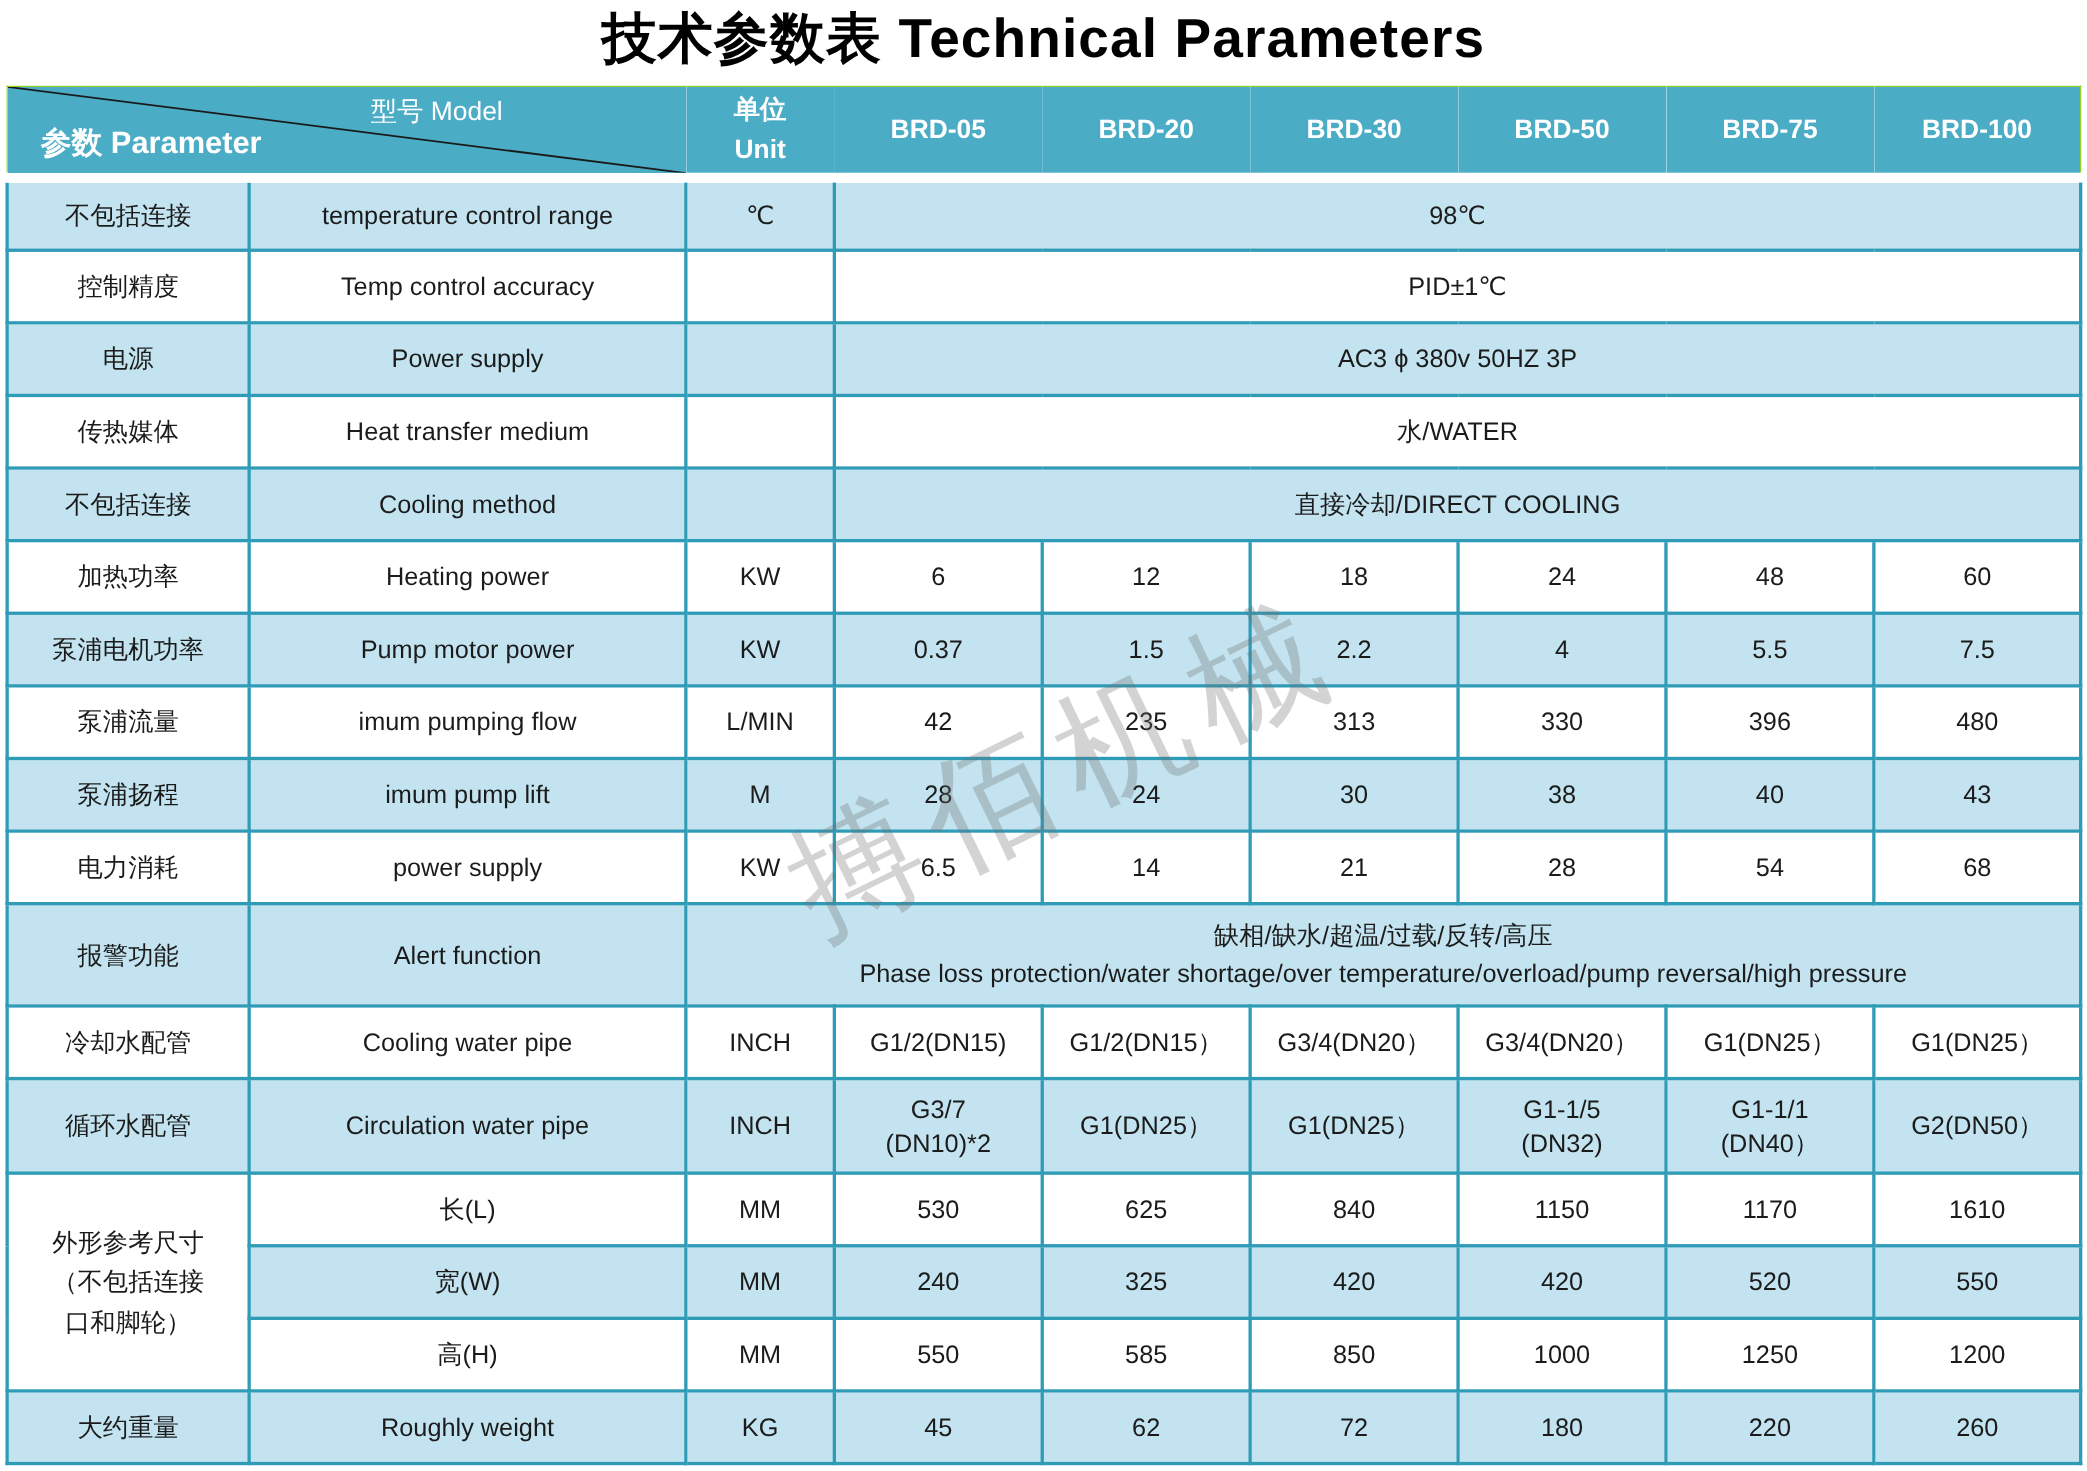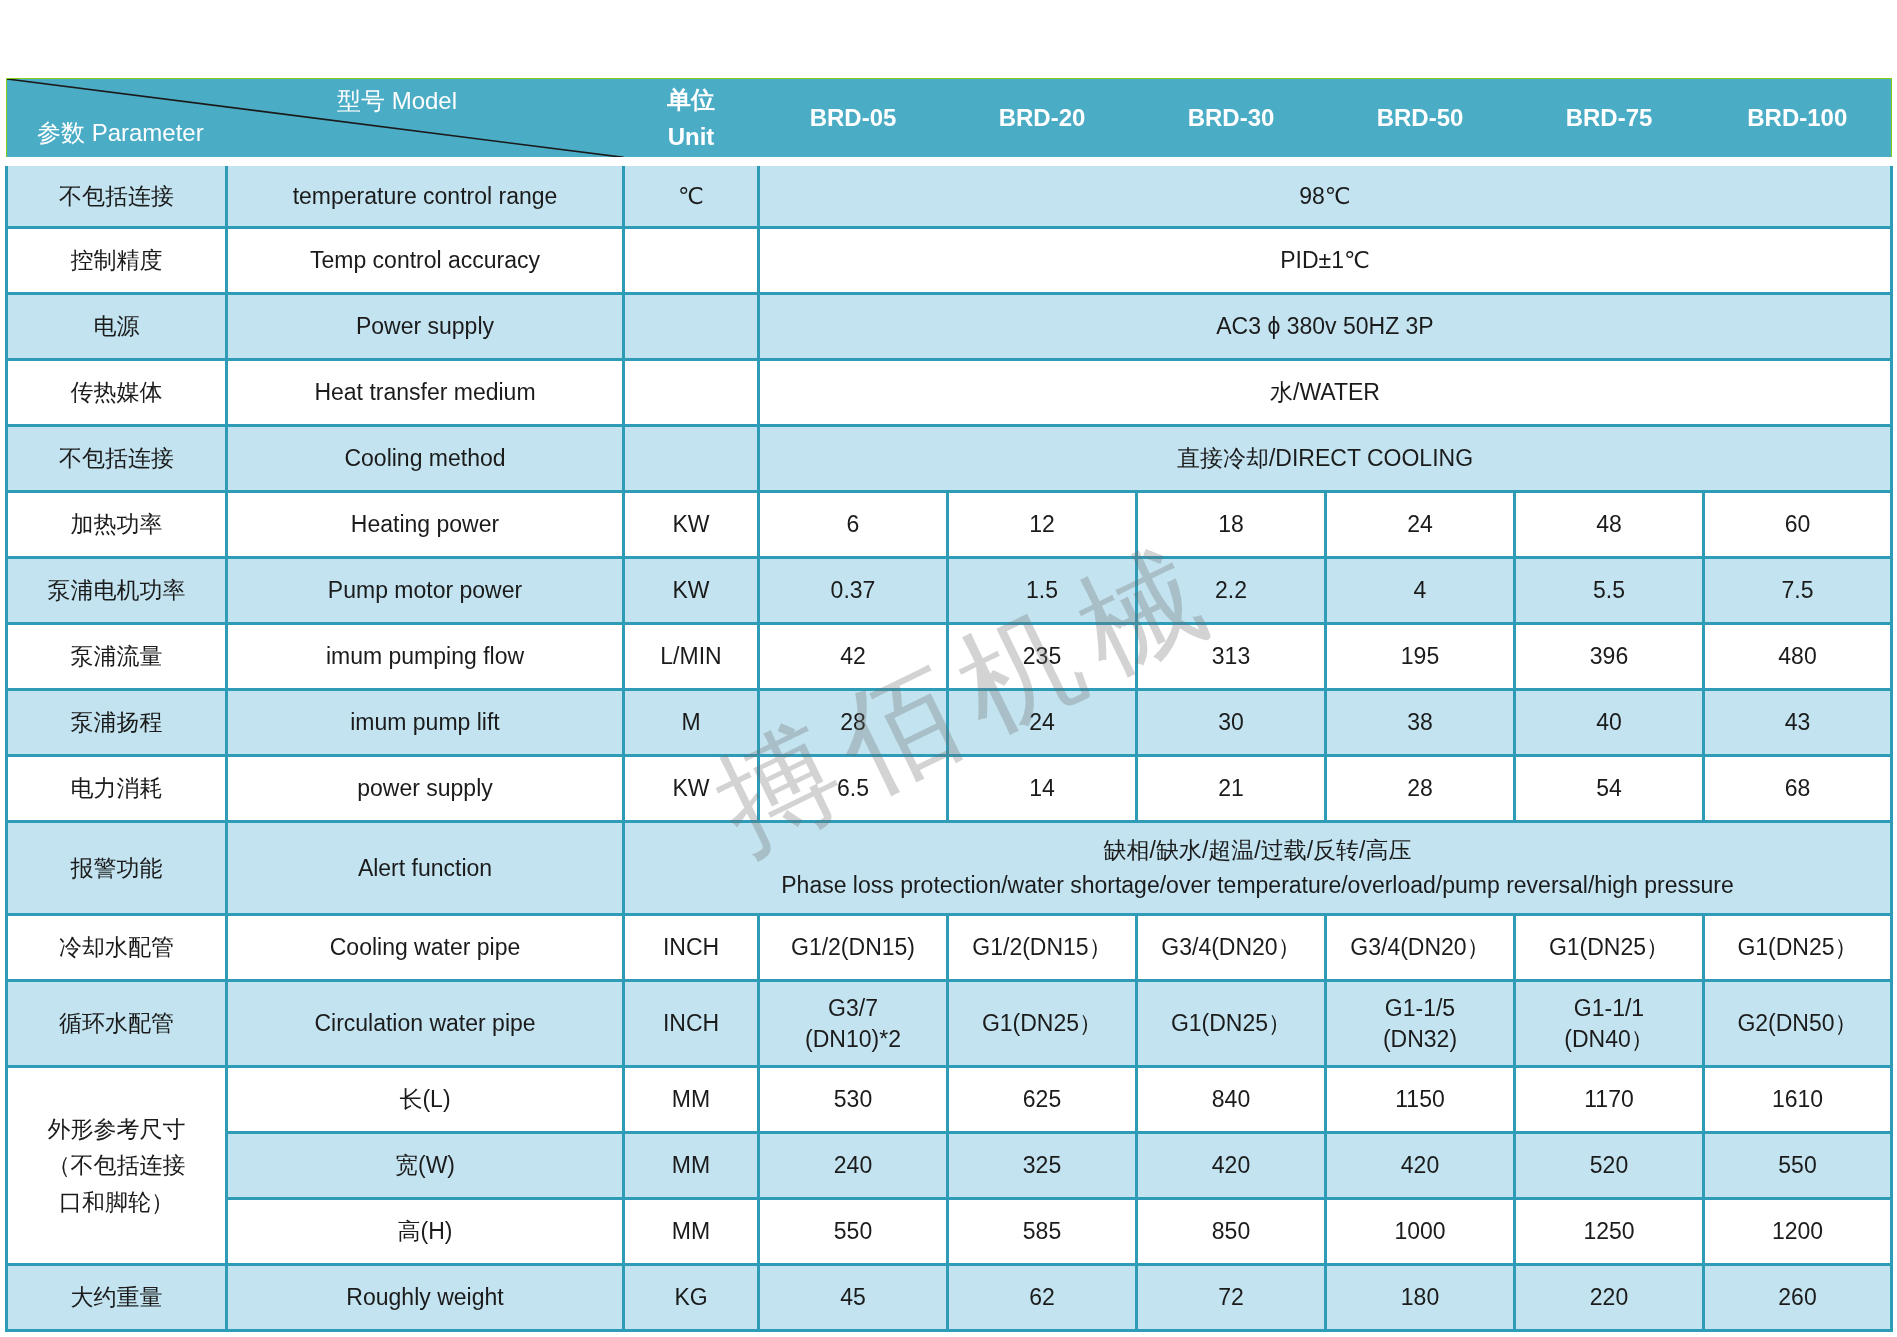--- a/index.html
+++ b/index.html
@@ -9,40 +9,41 @@
          font-size:50px;font-weight:800;letter-spacing:1px;color:#000;}
   table.spec{position:absolute;left:5px;top:78px;width:1888px;
              border-collapse:collapse;table-layout:fixed;
              border:1px solid #84cc16;}
   table.spec td, table.spec th{border:3px solid #2e9bb7;text-align:center;vertical-align:middle;
              font-size:23px;padding:2px 4px;overflow:hidden;}
   tr.hdr th{background:#4bacc6;color:#ffffff;border:0;border-bottom:9px solid #ffffff;
              font-weight:700;font-size:24px;}
   th.diag{position:relative;background:#4bacc6;border:0;}
   .model-lab{position:absolute;top:6px;left:330px;font-weight:400;font-size:24px;}
-  .param-lab{position:absolute;bottom:8px;left:30px;font-weight:400;font-size:24px;text-align:center;}
+  .param-lab{position:absolute;bottom:8px;left:30px;font-weight:700;font-size:28px;text-align:center;}
   .unit-head{font-weight:400;line-height:1.55;}
   tr.blue td{background:#c2e3ef;}
   tr.white td{background:#ffffff;}
   td.dims-label{background:#ffffff;white-space:pre-line;line-height:1.6;margin-left:17px;}
   td.pre{white-space:pre-line;line-height:1.35;}
   td.alert-val div{line-height:1.55;}
   tr{height:66px;}
   tr.hdr{height:79px;}
   tr.r-alert{height:93px;}
   tr.r-circ{height:86px;}
   #watermark{position:absolute;left:695px;top:600px;width:620px;
              transform:rotate(-26deg);font-size:118px;letter-spacing:16px;
              color:#6f6f6f;opacity:0.30;pointer-events:none;z-index:5;white-space:nowrap;}
 </style>
 </head>
 <body>
 
 <div id="page">
 
+  <div id="title">技术参数表 Technical Parameters</div>
 
   <table class="spec">
     <colgroup>
       <col style="width:220px">
         <col style="width:397px">
         <col style="width:135px">
       <col style="width:189px">
         <col style="width:189px">
         <col style="width:189px">
       <col style="width:189px">
@@ -130,21 +131,21 @@
       <td>7.5</td>
     </tr>
 
     <tr class="white">
       <td>泵浦流量</td>
       <td>imum pumping flow</td>
       <td>L/MIN</td>
       <td>42</td>
       <td>235</td>
       <td>313</td>
-      <td>195</td>
+      <td>330</td>
       <td>396</td>
       <td>480</td>
     </tr>
 
     <tr class="blue">
       <td>泵浦扬程</td>
       <td>imum pump lift</td>
       <td>M</td>
       <td>28</td>
       <td>24</td>

